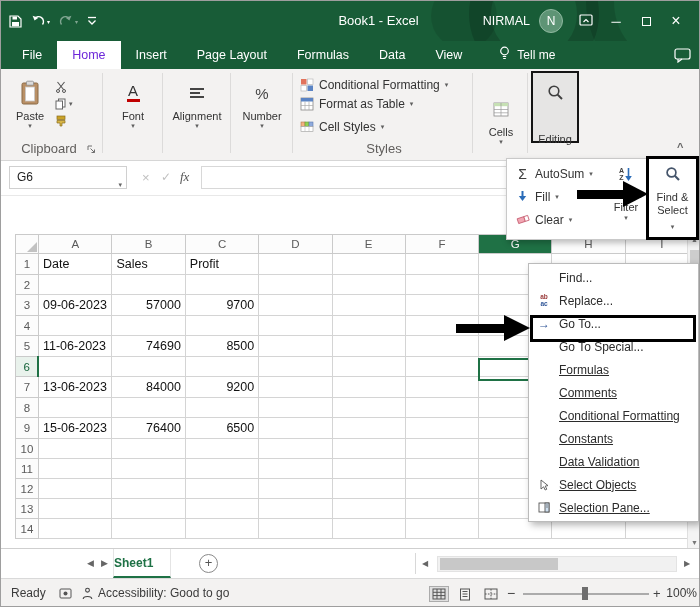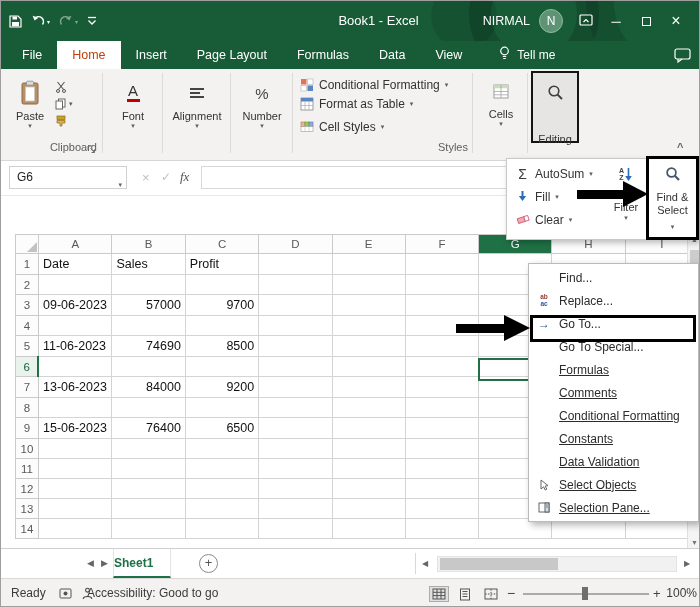--- a/index.html
+++ b/index.html
@@ -19,32 +19,32 @@
 .tb-title{position:absolute;left:295px;top:0;width:165px;height:40px;line-height:40px;text-align:center;font-size:13px;z-index:2;white-space:nowrap;}
 .tb-right{position:absolute;right:10px;top:0;height:40px;display:flex;align-items:center;z-index:2;}
 .tb-user{font-size:12.5px;margin-right:9px;}
 .avatar{width:24px;height:24px;border-radius:50%;background:#5E9475;border:1px solid #8FB8A0;display:flex;align-items:center;justify-content:center;font-size:12px;color:#fff;}
 .winbtn{width:30px;text-align:center;font-size:13px;}
 .maxsq{display:inline-block;width:9px;height:9px;border:1px solid #fff;}
 
 
 .tabs{position:absolute;left:0;top:40px;width:700px;height:28px;background:#185C37;display:flex;align-items:stretch;color:#fff;padding-left:6px;z-index:29;}
 .tab{padding:0 15px;display:flex;align-items:center;font-size:12.5px;white-space:nowrap;}
-.tab.active{background:#fff;color:#c2410c;}
+.tab.active{background:#fff;color:#6d28d9;}
 .tellme{display:flex;align-items:center;margin-left:22px;gap:7px;}
 .chatic{position:absolute;right:10px;top:7px;}
 
 
 .ribbon{position:absolute;left:0;top:68px;width:700px;height:92px;background:#F3F2F1;border-bottom:1px solid #D6D6D6;z-index:28;}
 .rsep{position:absolute;top:4px;width:1px;height:80px;background:#DCDBDA;}
 .bigbtn{position:absolute;display:flex;flex-direction:column;align-items:center;justify-content:flex-start;padding-top:4px;}
 .bigbtn .bicon{flex:0 0 30px;display:flex;align-items:center;justify-content:center;}
 .bigbtn .blabel{font-size:11px;color:#333;margin-top:2px;white-space:nowrap;}
 .chev{font-size:7px;color:#5f5f5f;line-height:8px;}
-.grplabel{position:absolute;top:72px;text-align:right;font-size:11px;color:#605E5C;}
+.grplabel{position:absolute;top:72px;text-align:center;font-size:13px;color:#605E5C;}
 .smallbtn{display:flex;align-items:center;height:17px;gap:3px;}
 .stylesrow{position:absolute;display:flex;align-items:center;height:19px;gap:5px;font-size:12px;color:#333;}
 .fontA{font-size:15px;color:#333;line-height:14px;text-align:center;}
 .redbar{width:13px;height:3px;background:#C00000;margin:1px auto 0;}
 .alignic div{width:14px;height:2px;background:#444;margin:2px 0;}
 .alignic div:nth-child(2){width:10px;}
 .editbtn{border:2px solid #141414;background:#E6E5E4;}
 .collapse{position:absolute;left:676px;top:72px;font-size:11px;font-weight:bold;color:#666;}
 
 
@@ -305,21 +305,21 @@
           <rect x="1" y="6.5" width="12" height="5" fill="#fff" stroke="#999" stroke-width=".6"></rect>
           <line x1="5" y1="6.5" x2="5" y2="11.5" stroke="#bbb" stroke-width=".6"></line>
           <line x1="9" y1="6.5" x2="9" y2="11.5" stroke="#bbb" stroke-width=".6"></line>
         </svg>
       <span>Cell Styles</span>
       <span class="chev">▾</span>
     </div>
     <div class="grplabel" style="left:299px;width:168px;">Styles</div>
     <div class="rsep" style="left:471px;"></div>
 
-    <div class="bigbtn" style="left:477px;top:3px;width:46px;height:66px;">
+    <div class="bigbtn" style="left:477px;top:21px;width:46px;height:66px;">
       <span class="bicon">
         <svg width="16" height="15" viewBox="0 0 16 15">
             <rect x="1" y="1" width="14" height="13" fill="#fff" stroke="#888" stroke-width=".8"></rect>
             <rect x="1" y="1" width="14" height="3.2" fill="#C6E0B4"></rect>
             <line x1="8" y1="1" x2="8" y2="14" stroke="#999" stroke-width=".7"></line>
             <line x1="1" y1="7.5" x2="15" y2="7.5" stroke="#999" stroke-width=".7"></line>
             <line x1="1" y1="10.8" x2="15" y2="10.8" stroke="#999" stroke-width=".7"></line>
           </svg>
       </span>
       <span class="blabel">Cells</span>
@@ -580,21 +580,21 @@
           <rect x="1" y="1" width="11" height="9" rx="1" fill="none" stroke="#555" stroke-width="1"></rect>
           <circle cx="6.5" cy="5.5" r="2" fill="#555"></circle>
         </svg>
     </span>
     <span class="sb-item" style="left:80px;top:8px;height:auto;line-height:normal;">
       <svg width="13" height="13" viewBox="0 0 13 13">
           <circle cx="6.5" cy="3.2" r="1.9" fill="none" stroke="#444" stroke-width="1.1"></circle>
           <path d="M2.2 12 c0-3.4 8.6-3.4 8.6 0" fill="none" stroke="#444" stroke-width="1.1"></path>
         </svg>
     </span>
-    <span class="sb-item" style="left:86px;">Accessibility: Good to go</span>
+    <span class="sb-item" style="left:97px;">Accessibility: Good to go</span>
     <span class="viewic pressed" style="left:428px;">
       <svg width="14" height="12" viewBox="0 0 14 12">
           <rect x="1" y="1" width="12" height="10" fill="none" stroke="#555"></rect>
           <line x1="1" y1="4.3" x2="13" y2="4.3" stroke="#555"></line>
           <line x1="1" y1="7.6" x2="13" y2="7.6" stroke="#555"></line>
           <line x1="5" y1="1" x2="5" y2="11" stroke="#555"></line>
           <line x1="9" y1="1" x2="9" y2="11" stroke="#555"></line>
         </svg>
     </span>
     <span class="viewic" style="left:454px;">

